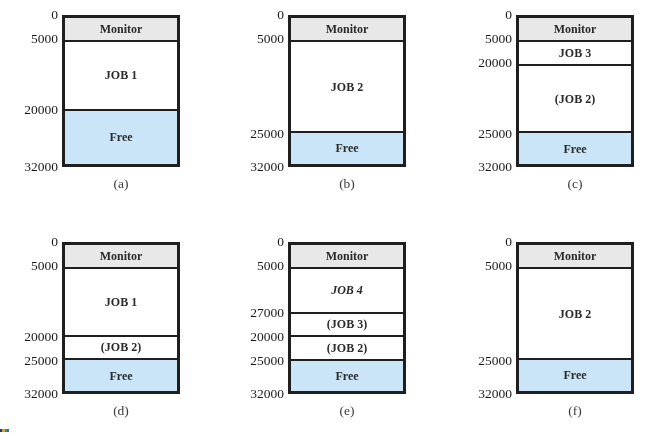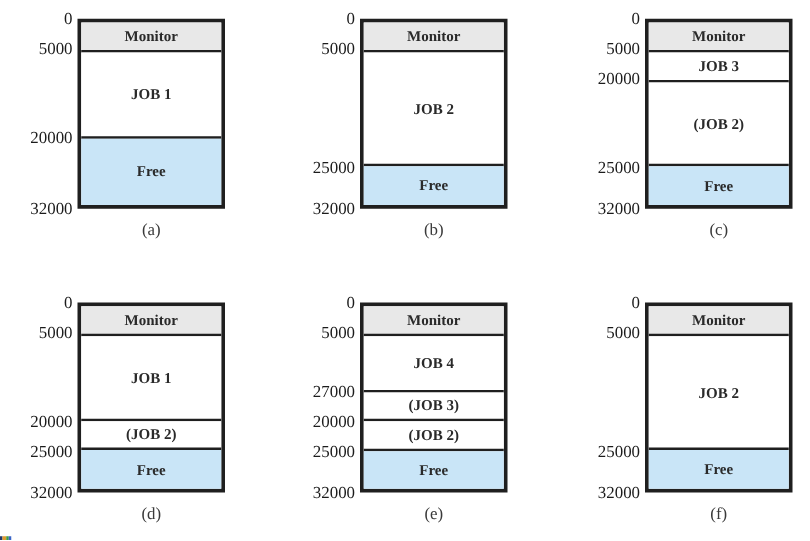--- a/index.html
+++ b/index.html
@@ -162,21 +162,21 @@
         <div class="mem-label" style="top: 15.625%;">5000</div>
         <div class="mem-label" style="top: 46.875%;">27000</div>
         <div class="mem-label" style="top: 62.5%;">20000</div>
         <div class="mem-label" style="top: 78.125%;">25000</div>
         <div class="mem-label" style="top: 100%;">32000</div>
       </div>
     <div class="box">
         <div class="section monitor divided" style="flex-grow: 5000;">
           <span class="section-label">Monitor</span>
         </div>
-        <div class="section job divided" style="flex-grow: 10000;">
+        <div class="section job divided" style="flex-grow: 10000; font-style: italic;">
           <span class="section-label">JOB 4</span>
         </div>
         <div class="section job divided" style="flex-grow: 5000;">
           <span class="section-label">(JOB 3)</span>
         </div>
         <div class="section job divided" style="flex-grow: 5000;">
           <span class="section-label">(JOB 2)</span>
         </div>
         <div class="section free" style="flex-grow: 7000;">
           <span class="section-label">Free</span>

